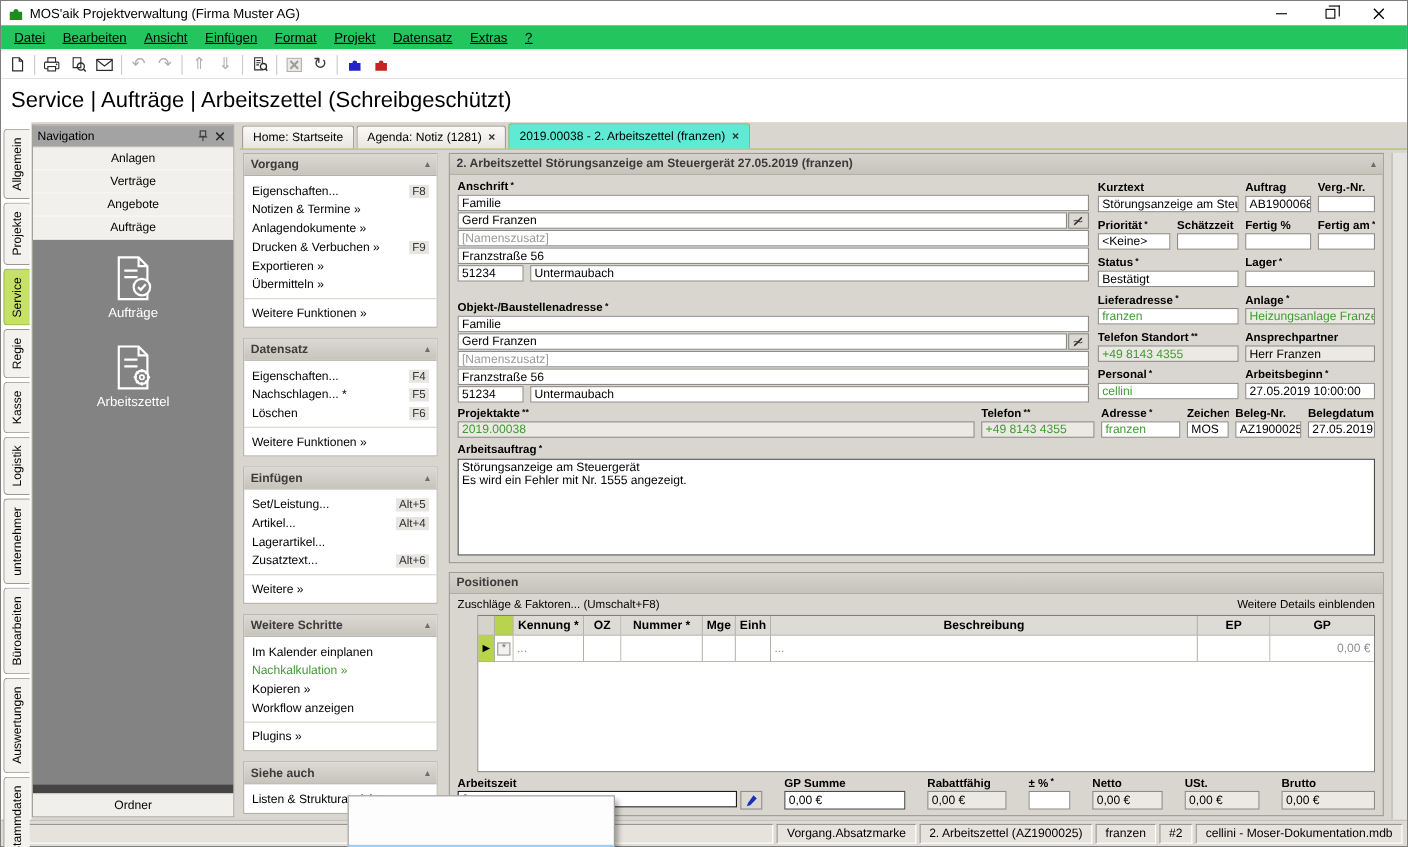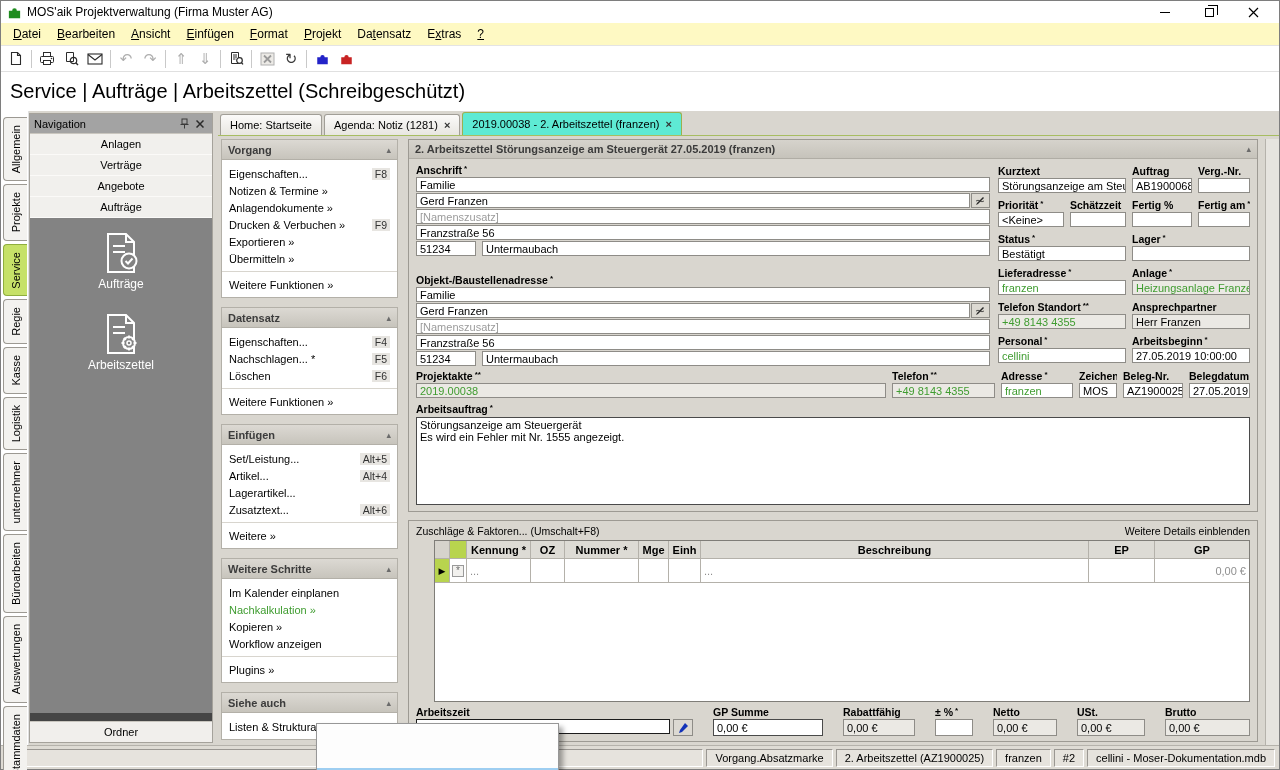--- a/index.html
+++ b/index.html
@@ -10,21 +10,21 @@
 
 .titlebar { height:22px; display:flex; align-items:center; padding:0 4px; background:#fff; flex:0 0 auto; }
 .titleicon { width:15px; height:15px; margin:0 5px 0 2px; }
 .titletext { font-size:12px; }
 .wincontrols { margin-left:auto; display:flex; }
 .winbtn { width:44px; height:20px; display:flex; align-items:center; justify-content:center; cursor:default; }
 .ic-min { width:10px; border-bottom:1px solid #000; height:1px; }
 .ic-restore { width:9px; height:9px; border:1px solid #000; position:relative; background:#fff; }
 .ic-restore:before { content:""; position:absolute; left:2px; top:-4px; width:9px; height:9px; border:1px solid #000; border-bottom:none; border-left:none; }
 
-.menubar { height:22px; display:flex; align-items:center; padding-left:4px; background:#fef9c3; flex:0 0 auto; font-size:12px; }
+.menubar { height:22px; display:flex; align-items:center; padding-left:4px; background:#22c55e; flex:0 0 auto; font-size:12px;text-decoration:underline; }
 .menuitem { padding:2px 8px; cursor:default; }
 .menuitem u { text-decoration:underline; }
 
 .toolbar { height:27px; display:flex; align-items:center; padding-left:3px; border-top:1px solid #e4e4e4; border-bottom:1px solid #e0e0e0; background:#fff; flex:0 0 auto; }
 .tbtn { width:24px; height:22px; display:flex; align-items:center; justify-content:center; }
 .tsep { width:1px; height:18px; background:#c9c9c9; margin:0 3px; }
 .tglyph { font-size:15px; line-height:1; }
 .gray { color:#aeaeae; }
 .black { color:#3a3a3a; }
 
@@ -641,20 +641,23 @@
               <div class="lbl" style="margin-top:3px">
                   <span>Arbeitsauftrag</span>
                   <span class="req">*</span>
                 </div>
               <div class="bigtext">Störungsanzeige am Steuergerät
 Es wird ein Fehler mit Nr. 1555 angezeigt.</div>
             </div>
           </div>
 
           <div class="groupbox posbox">
+            <div class="subhdr">
+                <span>Positionen</span>
+              </div>
             <div class="poslinks">
               <span>Zuschläge &amp; Faktoren... (Umschalt+F8)</span>
               <span class="right">Weitere Details einblenden</span>
             </div>
             <div class="tablewrap">
               <div class="prow phead">
                 <div class="pcell c-sel"></div>
                 <div class="pcell c-new"></div>
                 <div class="pcell c-kennung">Kennung *</div>
                 <div class="pcell c-oz">OZ</div>

